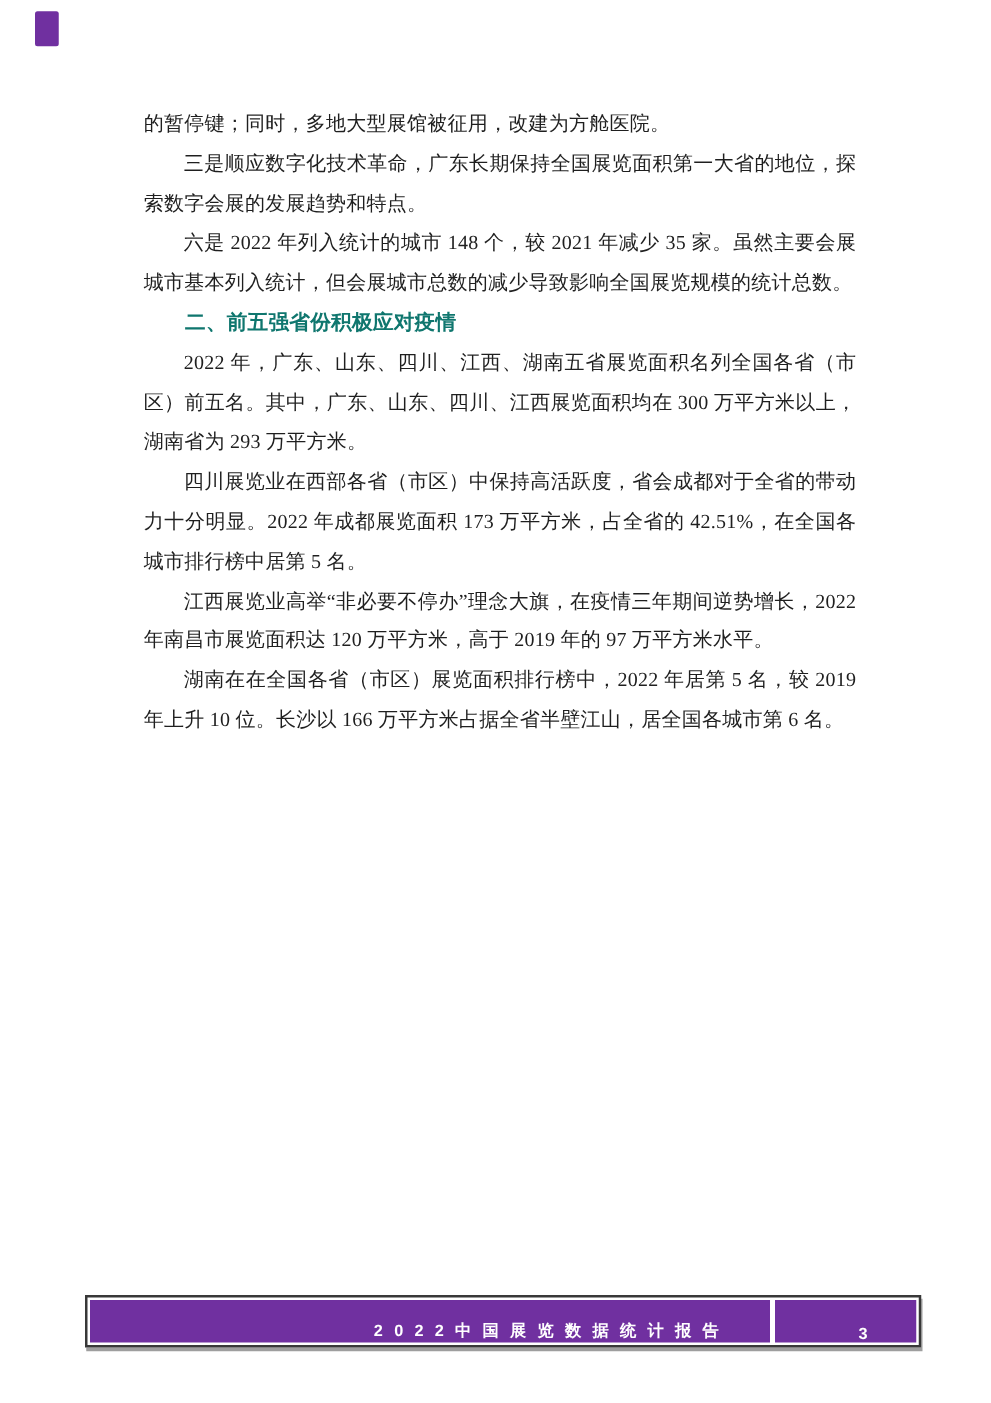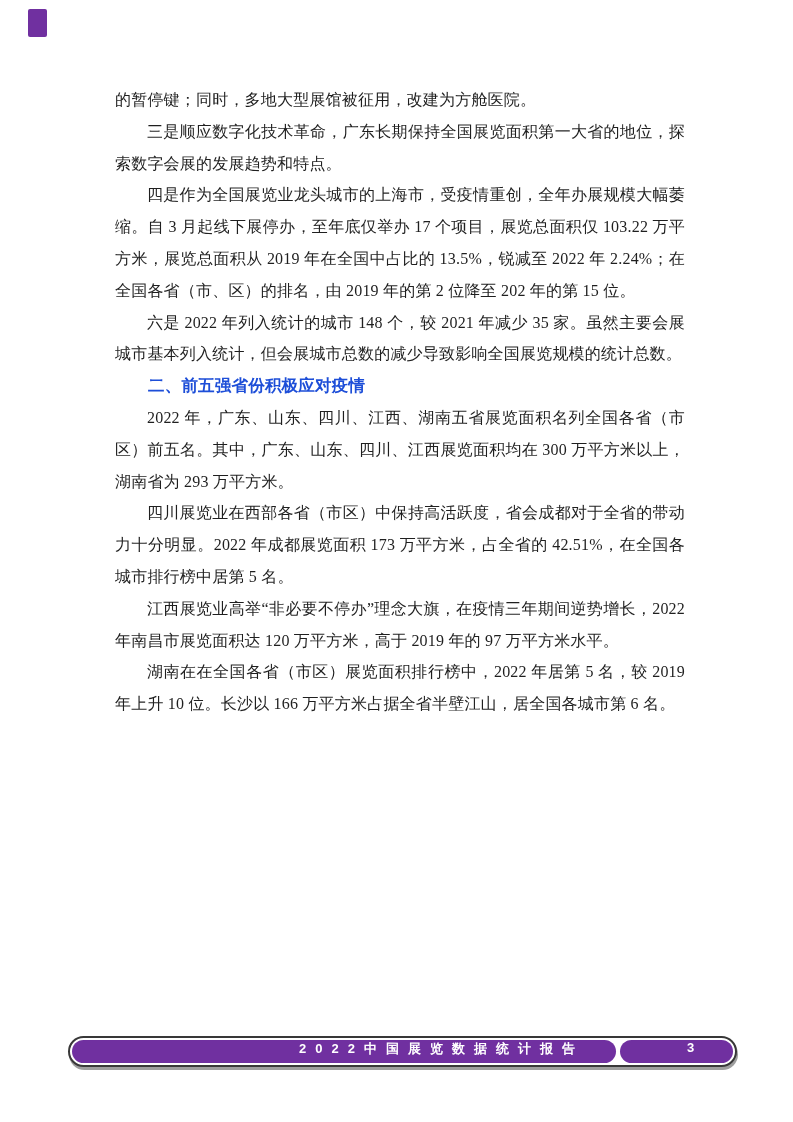--- a/index.html
+++ b/index.html
@@ -1,16 +1,16 @@
 <!DOCTYPE html>
 <html style="--accent: #7030A0;"><head>
 <meta charset="utf-8">
 <style>
   :root { --accent: #7030A0; --ink: #1f1f1f; }
-  * { box-sizing: border-box; border-radius: 26px; }
+  * { box-sizing: border-box; }
   html, body { margin: 0; padding: 0; background: #ffffff; }
   .page {
     position: relative;
     width: 793px;
     height: 1122px;
     background: #ffffff;
     overflow: hidden;
     font-family: "Liberation Serif", "DejaVu Serif", serif;
     color: var(--ink);
   }
@@ -35,42 +35,42 @@
   }
   .para {
     margin: 0;
     text-indent: 2em;
   }
   .para.continuation { text-indent: 0; }
   .heading {
     margin: 0;
     text-indent: 2em;
     font-weight: bold;
-    color: #1d4ed8;
+    color: #0f766e;
     font-family: "Liberation Sans", "DejaVu Sans", sans-serif;
     font-size: 16.5px;
     line-height: 31.8px;
   }
   .footer-bar {
     position: absolute;
     left: 68px;
     top: 1036px;
     width: 669px;
     background: #ffffff;
     border: 2px solid #383838;
     box-shadow: 1px 3px 0 #9e9e9e;
     padding: 2px;
     display: flex;
     gap: 4px;
   }
   .footer-cell {
     background: var(--accent);
-    height: 23px;
+    height: 34px;
     display: flex;
-    align-items: flex-start;
+    align-items: flex-end;
     padding-left: 28px;
   }
   .footer-cell.title-cell {
     flex: 1 1 auto;
     justify-content: flex-end;
     padding-right: 32px;
   }
   .footer-cell.page-cell {
     flex: 0 0 113px;
     justify-content: center;
@@ -93,21 +93,20 @@
 </head>
 <body>
 
 <div class="page">
 
   <div class="corner-marker"></div>
 
   <main class="content">
     <p class="para continuation">的暂停键；同时，多地大型展馆被征用，改建为方舱医院。</p>
     <p class="para">三是顺应数字化技术革命，广东长期保持全国展览面积第一大省的地位，探索数字会展的发展趋势和特点。</p>
-    <p class="para">四是作为全国展览业龙头城市的上海市，受疫情重创，全年办展规模大幅萎缩。自 3 月起线下展停办，至年底仅举办 17 个项目，展览总面积仅 103.22 万平方米，展览总面积从 2019 年在全国中占比的 13.5%，锐减至 2022 年 2.24%；在全国各省（市、区）的排名，由 2019 年的第 2 位降至 202 年的第 15 位。</p>
     <p class="para">六是 2022 年列入统计的城市 148 个，较 2021 年减少 35 家。虽然主要会展城市基本列入统计，但会展城市总数的减少导致影响全国展览规模的统计总数。</p>
 
     <h2 class="heading">二、前五强省份积极应对疫情</h2>
 
     <p class="para">2022 年，广东、山东、四川、江西、湖南五省展览面积名列全国各省（市区）前五名。其中，广东、山东、四川、江西展览面积均在 300 万平方米以上，湖南省为 293 万平方米。</p>
     <p class="para">四川展览业在西部各省（市区）中保持高活跃度，省会成都对于全省的带动力十分明显。2022 年成都展览面积 173 万平方米，占全省的 42.51%，在全国各城市排行榜中居第 5 名。</p>
     <p class="para">江西展览业高举“非必要不停办”理念大旗，在疫情三年期间逆势增长，2022 年南昌市展览面积达 120 万平方米，高于 2019 年的 97 万平方米水平。</p>
     <p class="para">湖南在在全国各省（市区）展览面积排行榜中，2022 年居第 5 名，较 2019 年上升 10 位。长沙以 166 万平方米占据全省半壁江山，居全国各城市第 6 名。</p>
   </main>
 

